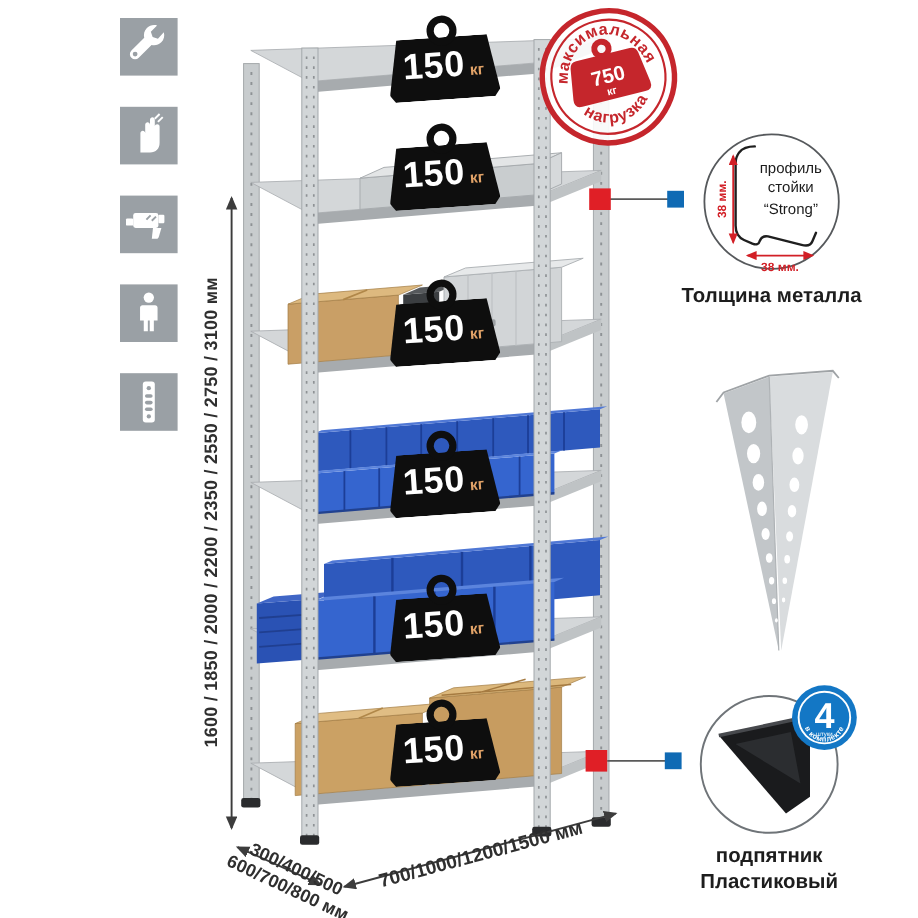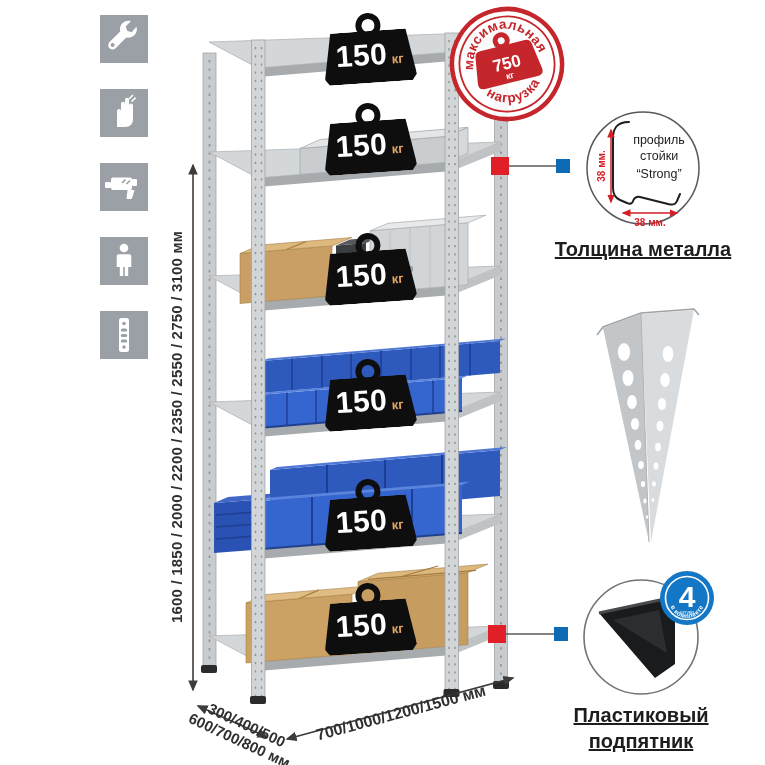--- a/index.html
+++ b/index.html
@@ -17,21 +17,21 @@
          clip-path:polygon(9% 0,91% 0,100% 88%,95% 100%,5% 100%,0 88%);
          display:flex;align-items:baseline;justify-content:center;gap:4px;padding-top:9px;box-sizing:border-box;}
   .wval{font-size:30px;font-weight:bold;color:#ffffff;line-height:1;letter-spacing:.5px;}
   .wunit{font-size:13px;font-weight:bold;color:#e2a368;}
   
   .dim-label{position:absolute;font-weight:bold;color:#2f2f2f;white-space:nowrap;z-index:4;}
   #heightLabel{left:176px;top:427px;transform:translate(-50%,-50%) rotate(-90deg);font-size:15px;letter-spacing:.2px;}
   #widthLabel{left:401px;top:713px;transform:translate(-50%,-50%) rotate(-15deg);font-size:16px;}
   #depthLabel{left:243px;top:733px;transform:translate(-50%,-50%) rotate(25deg);font-size:15px;text-align:center;line-height:1.1;}
   
-  .caption{position:absolute;text-align:center;font-weight:bold;color:#1d1d1d;font-size:20px;line-height:1.3;z-index:4;text-decoration:underline;}
+  .caption{position:absolute;text-align:center;font-weight:bold;color:#1d1d1d;font-size:17px;line-height:1.3;z-index:4;}
   #profileCaption{left:553px;top:236px;width:180px;}
   #footCaption{left:556px;top:702px;width:170px;}
 </style>
 </head>
 <body>
 
 <div id="stage">
 
   <div class="icon-col">
     <div class="icon-sq">
@@ -373,17 +373,17 @@
   <div class="dim-label" id="depthLabel">
     <div>300/400/500</div>
     <div>600/700/800 мм</div>
   </div>
   <div class="dim-label" id="widthLabel">700/1000/1200/1500 мм</div>
 
   <div class="caption" id="profileCaption">
     <div>Толщина металла</div>
   </div>
   <div class="caption" id="footCaption">
+    <div>подпятник</div>
     <div>Пластиковый</div>
-    <div>подпятник</div>
   </div>
 
 </div>
 
 </body></html>

